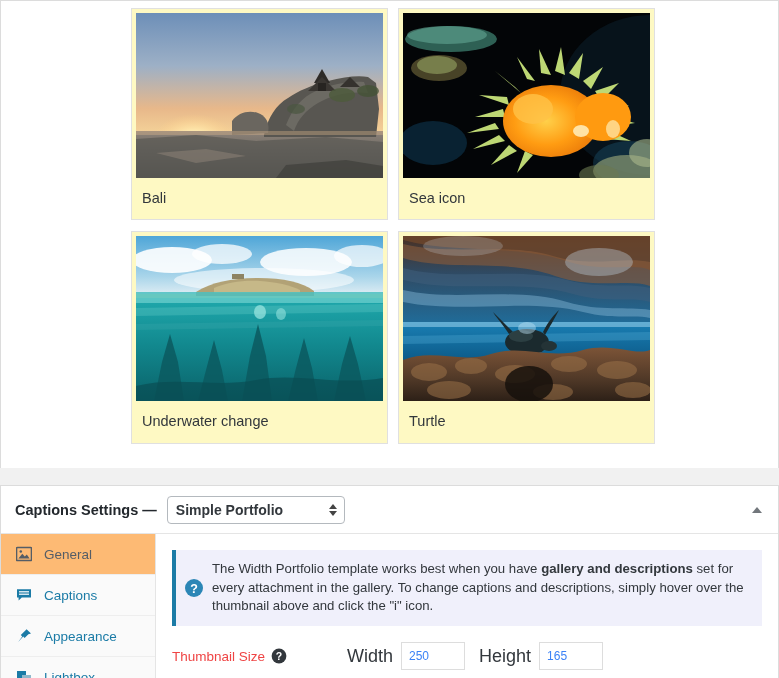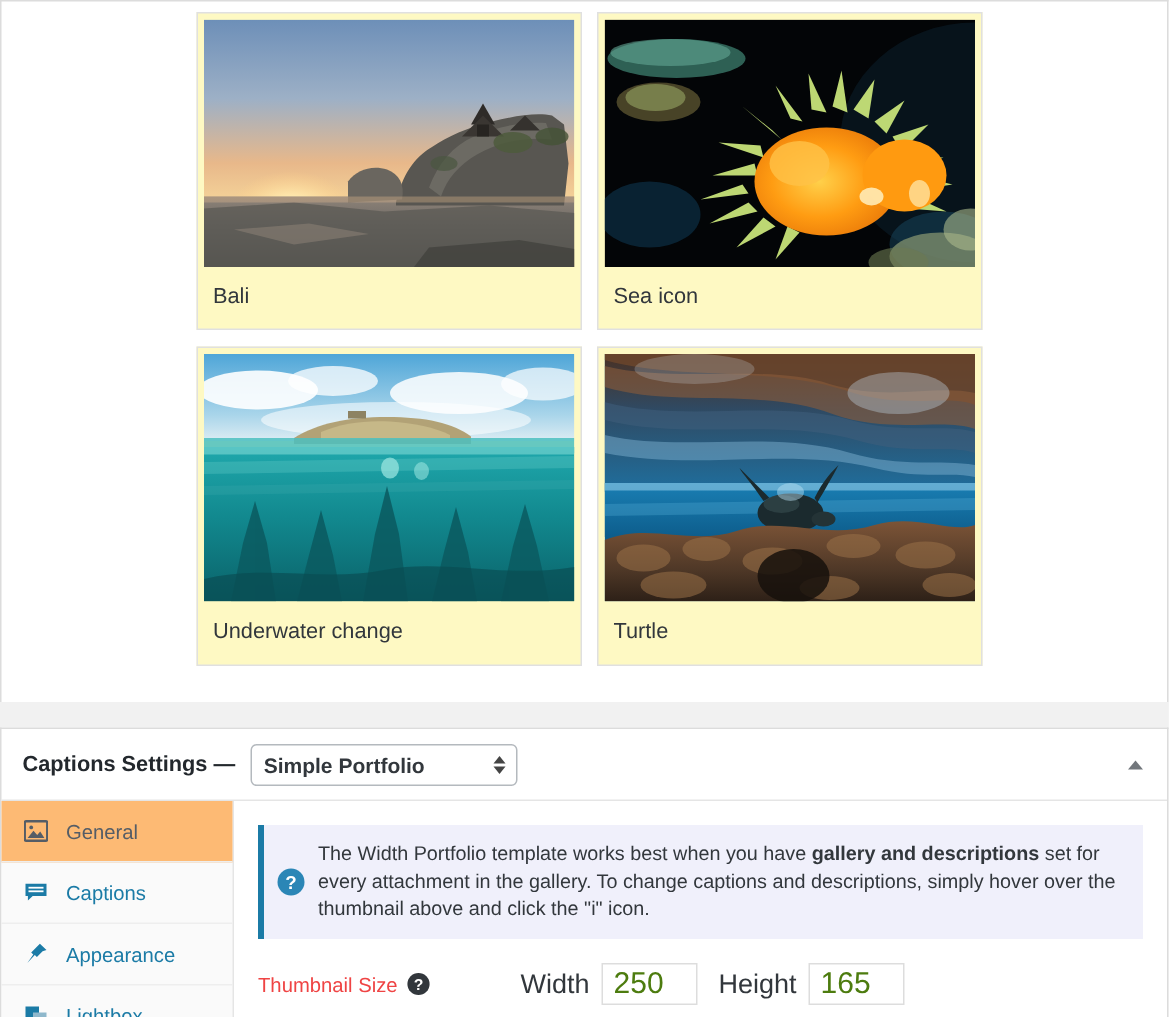--- a/index.html
+++ b/index.html
@@ -194,22 +194,22 @@
     width: 16px; height: 16px;
     flex: 0 0 16px;
   }
   .field-group { display: flex; align-items: center; gap: 8px; margin-right: 14px; }
   .field-label { font-size: 18px; color: #32373c; }
   .num-input {
     width: 64px; height: 28px;
     border: 1px solid #ddd;
     border-radius: 0;
     font-family: "Liberation Sans", sans-serif;
-    font-size: 20px;
-    color: #4d7c0f;
+    font-size: 12px;
+    color: #3b82f6;
     padding: 0 7px;
     background: #fff;
   }
 </style>
 </head>
 <body>
 
 <div id="gallery-panel">
   <div id="gallery-grid">
 

